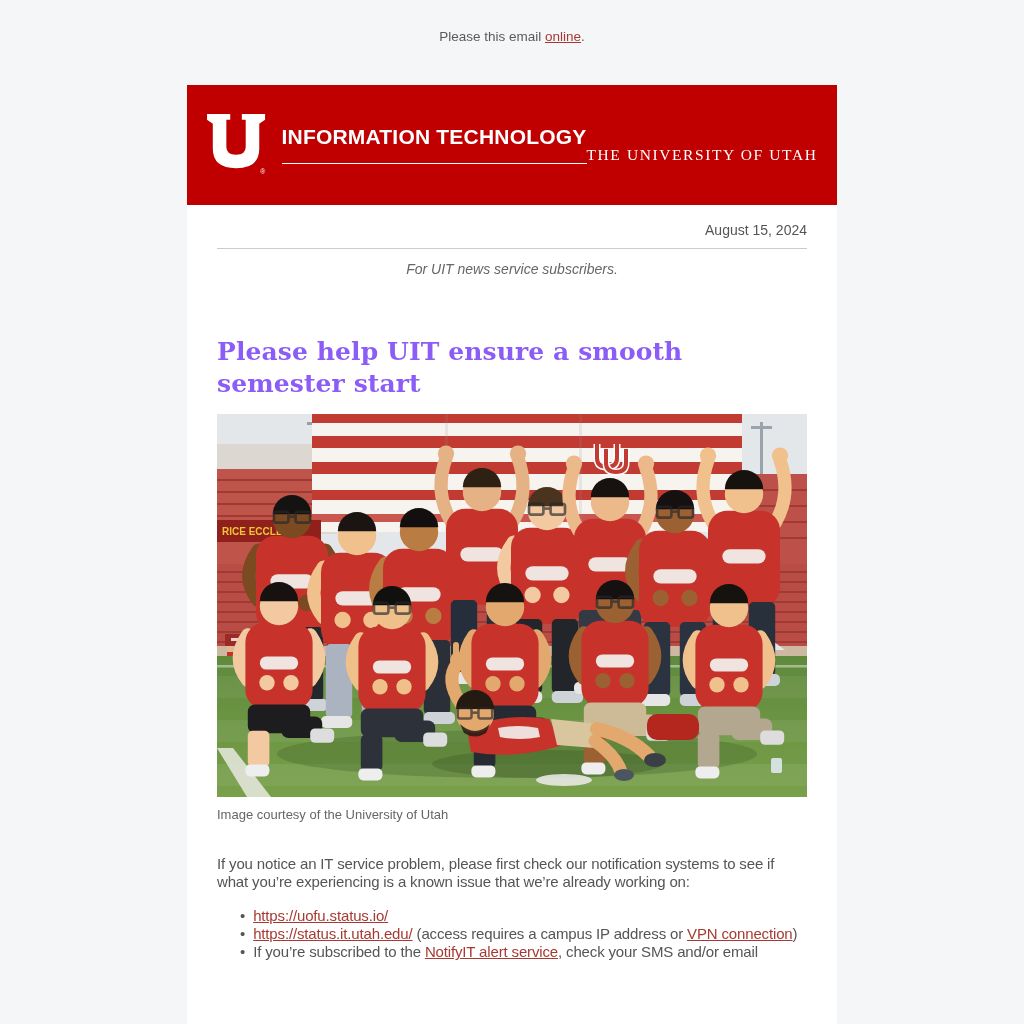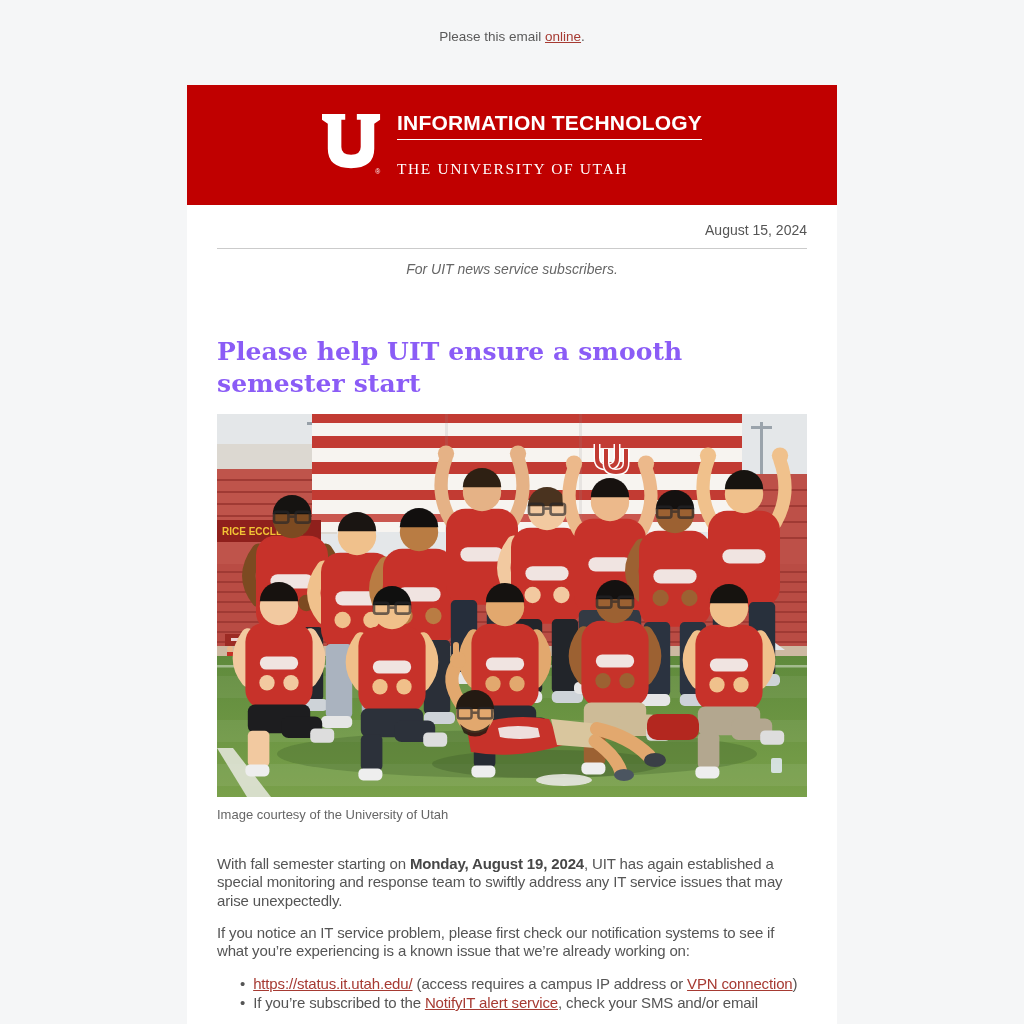--- a/index.html
+++ b/index.html
@@ -7,21 +7,21 @@
     width:1024px;height:1024px;overflow:hidden;
     background:#f5f6f7;
     font-family:"Liberation Sans",sans-serif;
     -webkit-font-smoothing:antialiased;
   }
   a{color:#a63a32;}
   .preheader{padding-top:29px;text-align:center;font-size:13.5px;color:#5a5a5a;line-height:16px}
   .wrap{width:650px;height:939px;margin:40px auto 0;background:#ffffff;overflow:hidden}
   .banner{height:120px;background:#c00000;display:flex;align-items:center;justify-content:center;gap:15px}
   .banner-logo{display:block;flex:0 0 auto}
-  .banner-text{display:flex;flex-direction:column}
+  .banner-text{display:flex;}
   .banner-title{color:#fff;font-weight:bold;font-size:21px;letter-spacing:.2px;line-height:1.05;padding-bottom:5px;border-bottom:1.5px solid #fff;white-space:nowrap}
   .banner-subtitle{color:#fff;font-family:"Liberation Serif",serif;font-size:15.5px;letter-spacing:1.6px;margin-top:20px;white-space:nowrap}
   .inner{padding:0 30px}
   .date{ text-align:right;font-size:14px;color:#555;padding:17px 0 10px}
   .rule{border:none;border-top:1px solid #cbcbcb;margin:0}
   .audience{text-align:center;font-style:italic;font-size:14px;color:#666;padding:12px 0 13px}
   h1.article-title{margin:46px 0 12px;font-family:"DejaVu Serif","Liberation Serif",serif;font-weight:bold;font-size:25px;line-height:1.28;color:#8b5cf6;letter-spacing:.1px}
   figure.photo{margin:14px 0 0;width:590px}
   figure.photo svg{display:block}
   figcaption{font-size:13px;color:#666;margin-top:10px;line-height:16px}
@@ -253,21 +253,21 @@
           <use href="#specs" transform="translate(258,301) scale(2.3)"></use>
         </g>
 
         <ellipse cx="347" cy="366" rx="28" ry="6" fill="#e8e8e2" opacity=".9"></ellipse>
         <rect x="554" y="344" width="11" height="15" rx="2" fill="#dfe8ee" opacity=".9"></rect>
       </svg>
       <figcaption>Image courtesy of the University of Utah</figcaption>
     </figure>
 
     <div class="copy">
-      <p class="p1"><span>With fall semester starting on </span><strong>Monday, August 19, 2024</strong><span>, UIT has again established a special monitoring and response team to swiftly address any IT service issues that may arise unexpectedly.</span></p>
       <p class="p2">If you notice an IT service problem, please first check our notification systems to see if what you’re experiencing is a known issue that we’re already working on:</p>
       <ul class="status-list">
+        <li><a href="#">https://uofu.status.io/</a></li>
         <li><a href="#">https://status.it.utah.edu/</a><span> (access requires a campus IP address or </span><a href="#">VPN connection</a><span>)</span></li>
         <li><span>If you’re subscribed to the </span><a href="#">NotifyIT alert service</a><span>, check your SMS and/or email</span></li>
       </ul>
     </div>
   </div>
 </div>
 
 </body></html>

